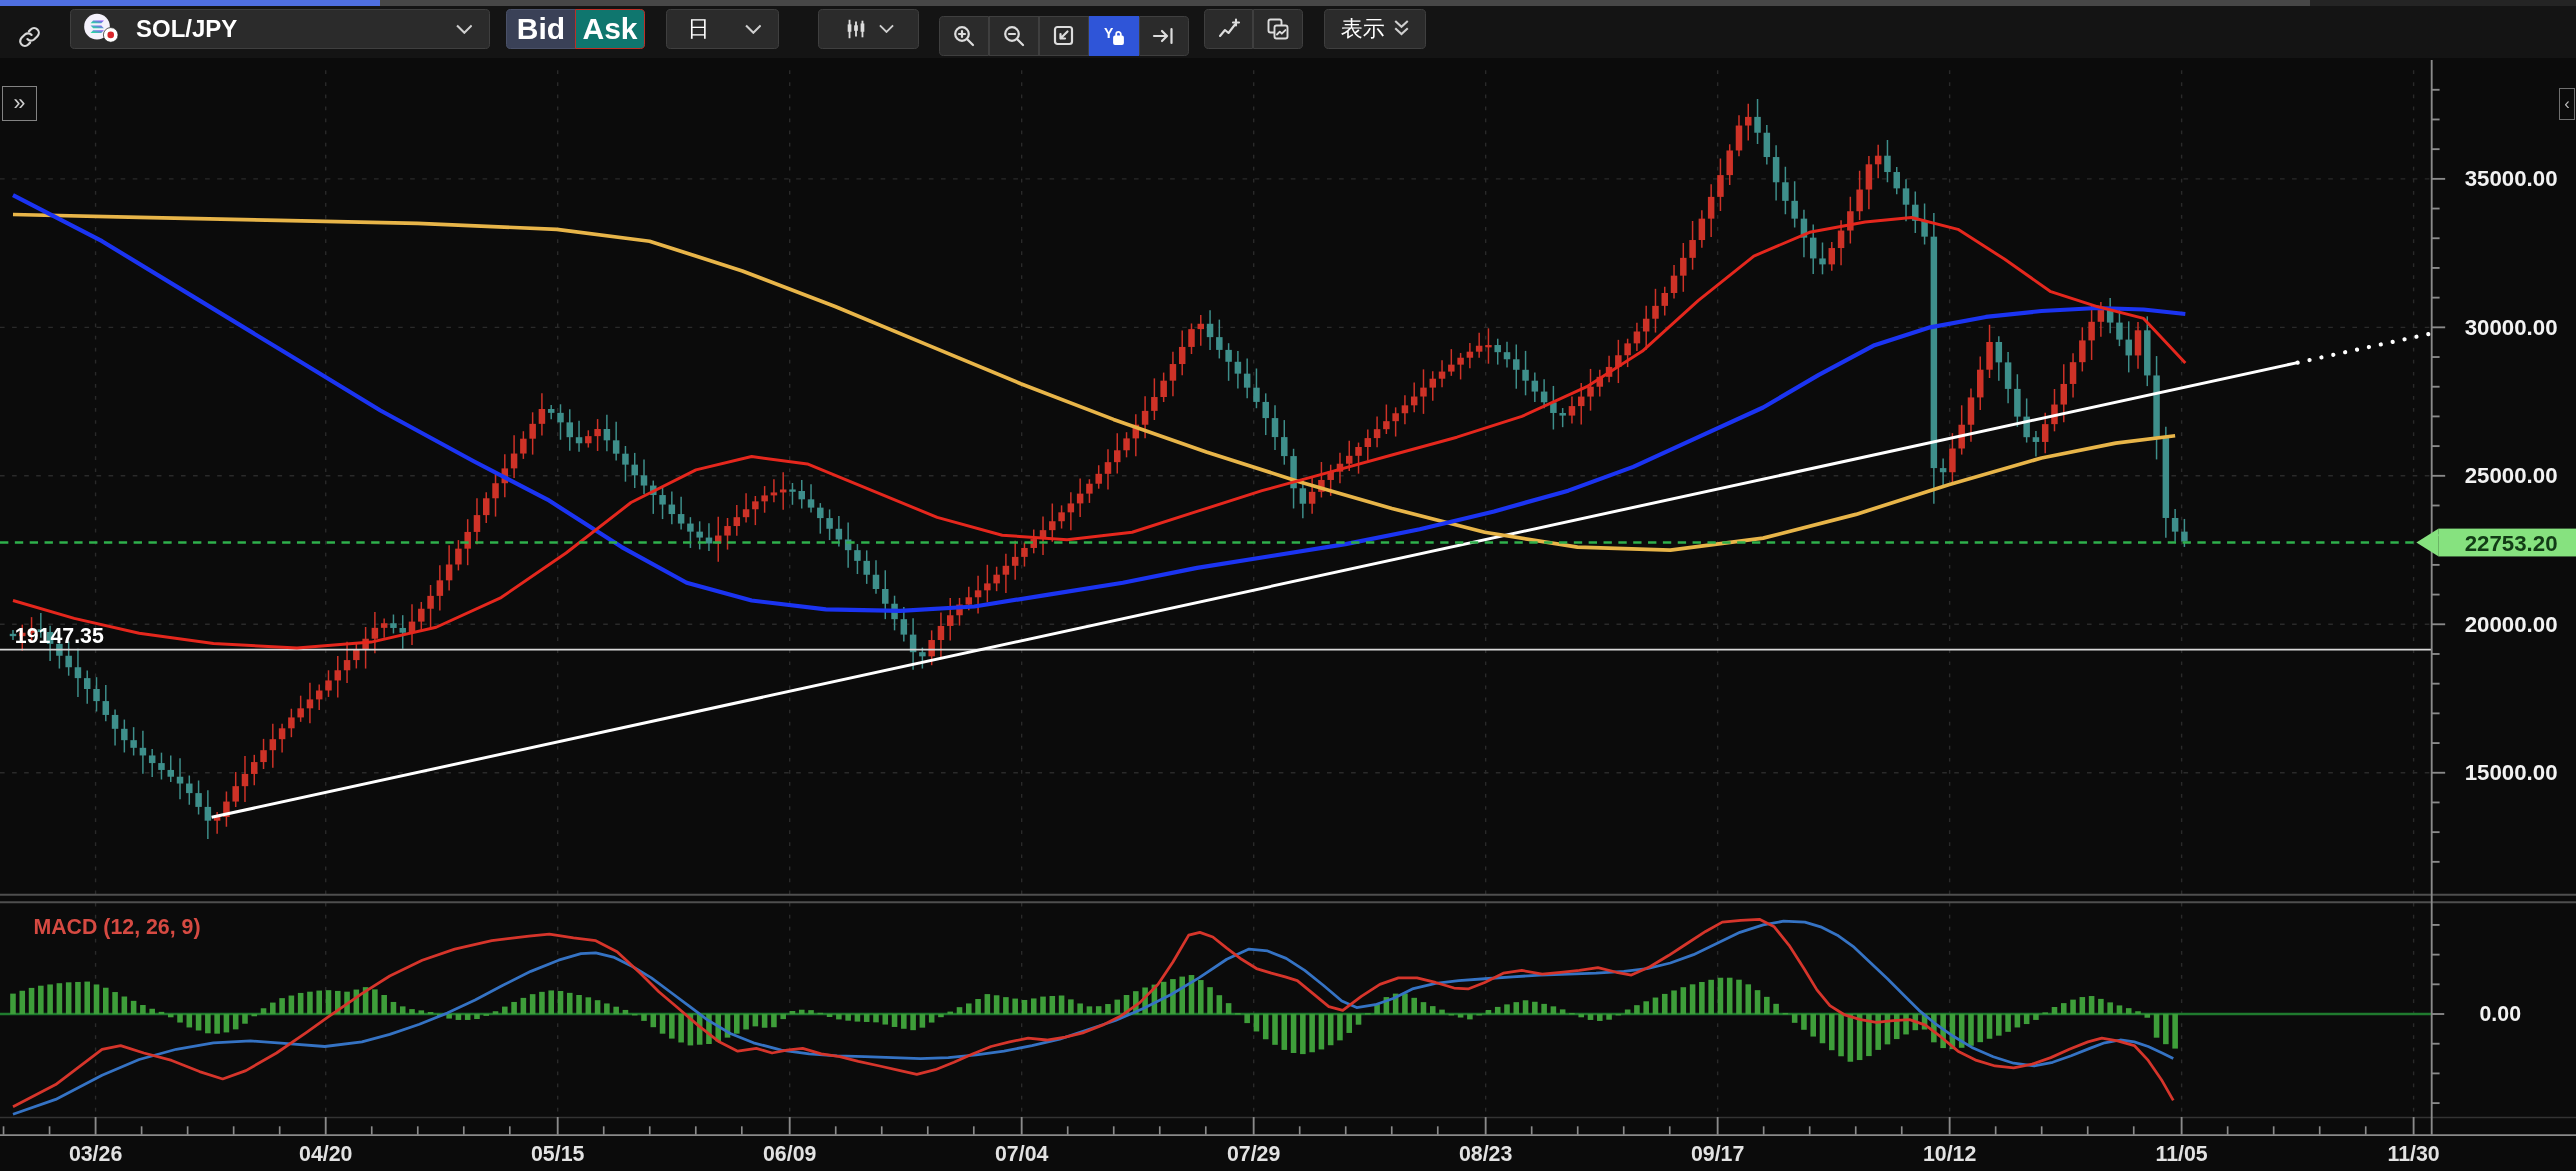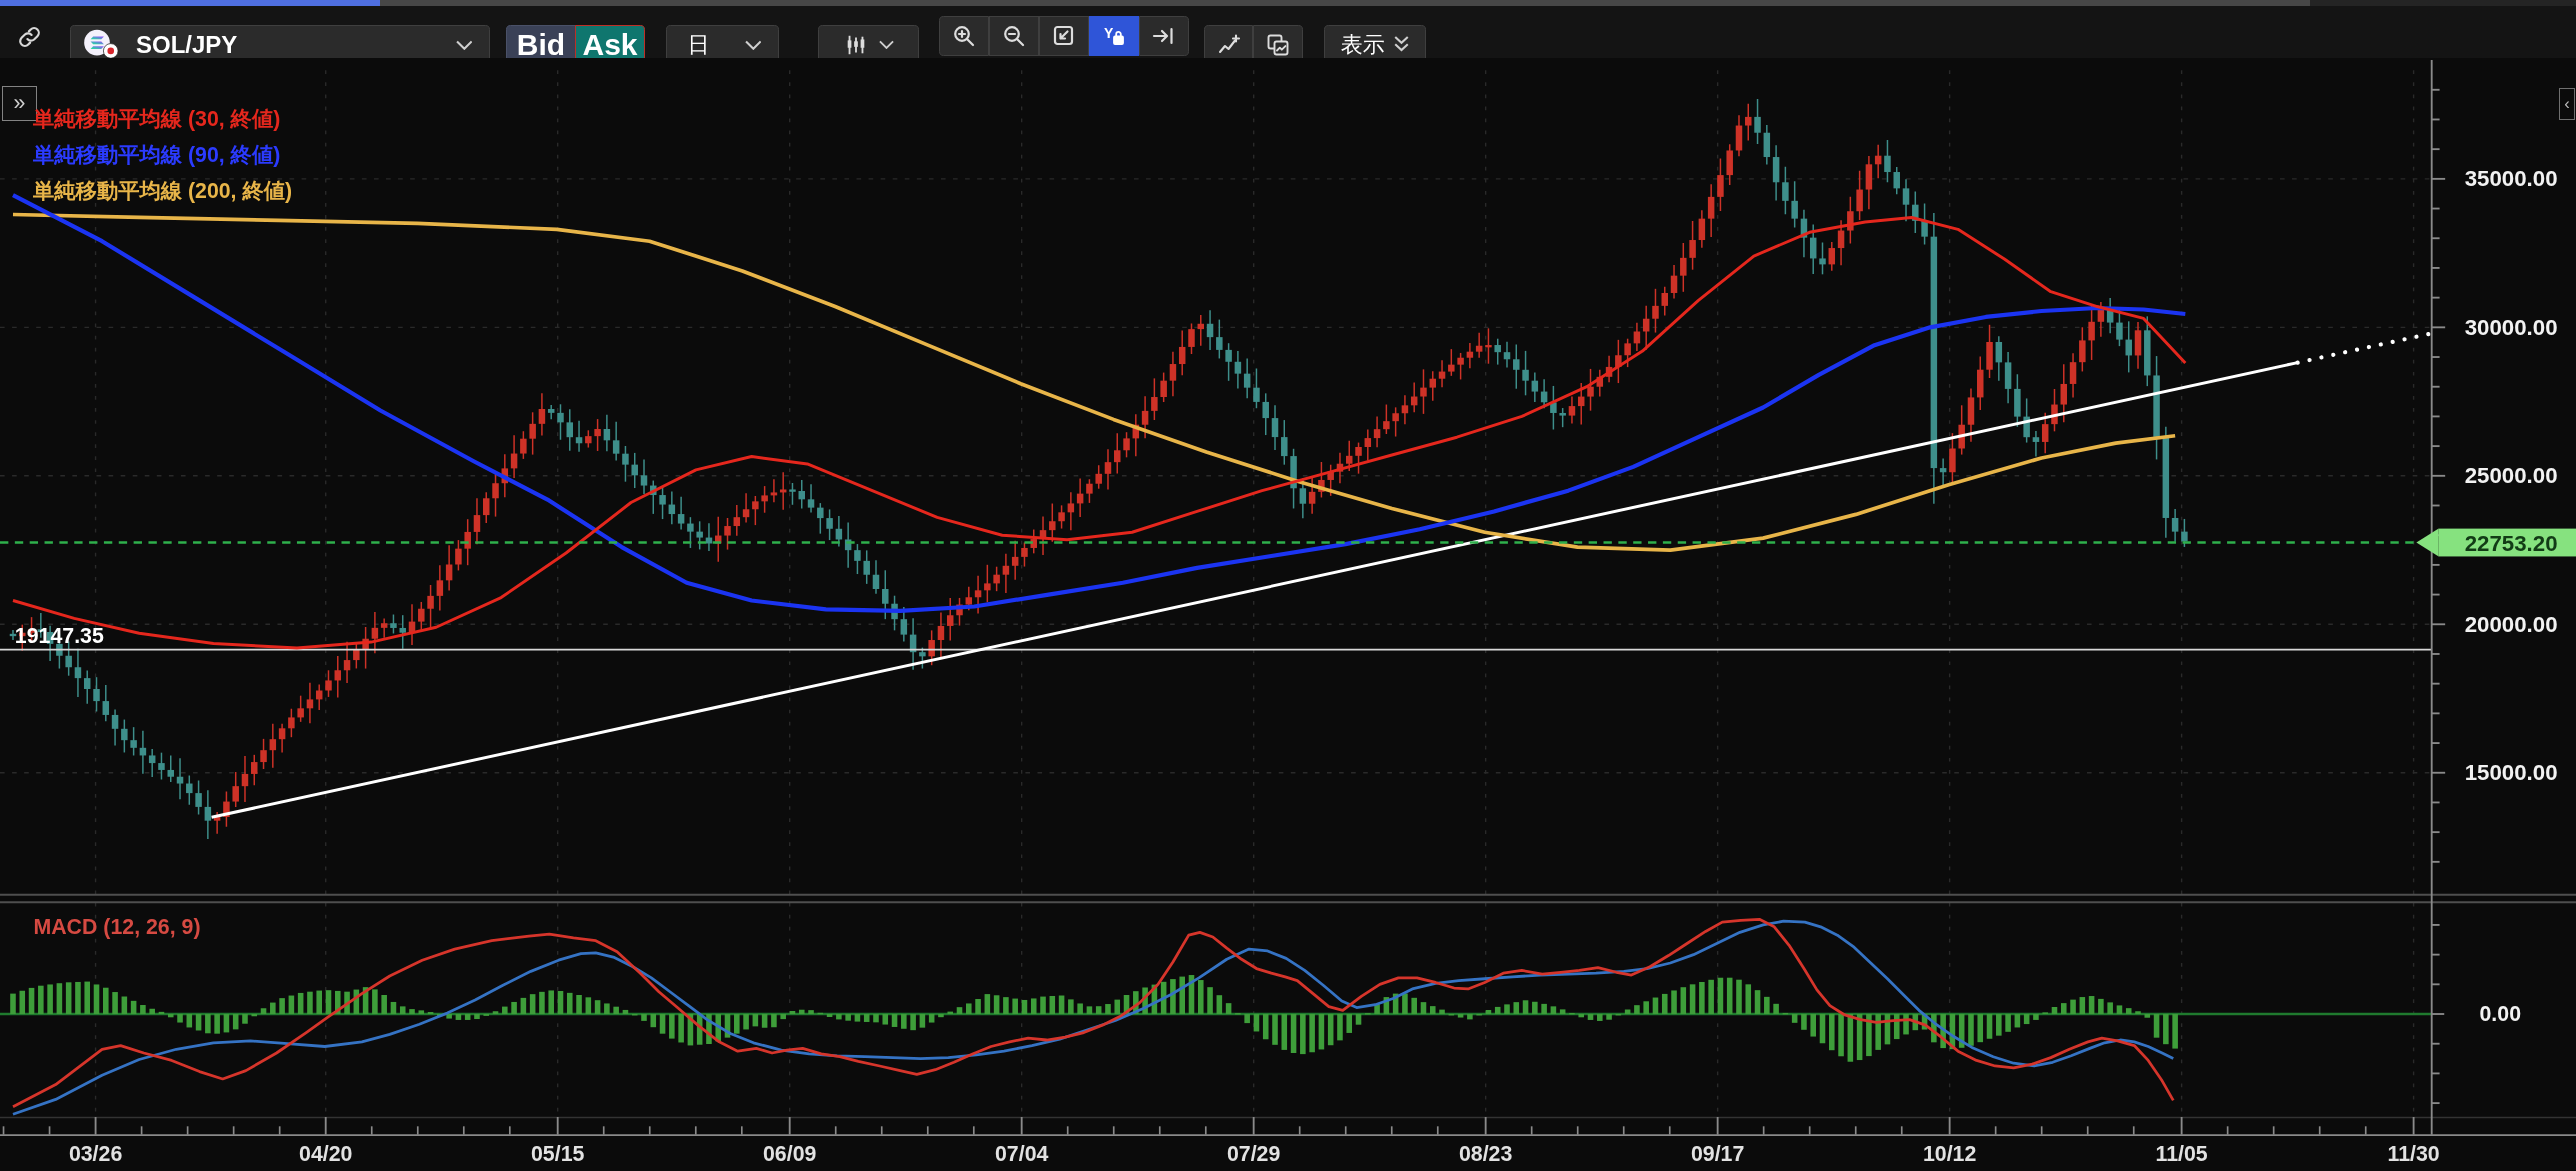--- a/index.html
+++ b/index.html
@@ -1,21 +1,21 @@
 <!DOCTYPE html>
 <html style="font-size:15px"><head>
 <meta charset="utf-8">
 <style>
   html,body{margin:0;padding:0;background:#000;width:2576px;height:1171px;overflow:hidden;
     font-family:"Liberation Sans","DejaVu Sans",sans-serif;}
   .topstrip{position:absolute;left:0;top:0;width:2576px;height:5.6px;background:#242424;}
   .topstrip .seg-active{position:absolute;left:0;top:0;width:380px;height:5.6px;background:#4f6fe0;}
   .topstrip .seg-rest{position:absolute;left:380px;top:0;width:1930px;height:5.6px;background:#474747;}
   .toolbar{position:absolute;left:0;top:5.6px;width:2576px;height:52px;background:#141414;}
-  .tbtn{position:absolute;top:19px;height:40px;background:#2b2b2b;border:0.9px solid #3f3f3f;border-radius:4.6px;
+  .tbtn{position:absolute;top:3px;height:40px;background:#2b2b2b;border:0.9px solid #3f3f3f;border-radius:4.6px;
     box-sizing:border-box;display:flex;align-items:center;color:#e8e8e8;cursor:pointer;}
   .icon-plain{position:absolute;top:15px;left:11px;width:37px;height:32px;background:none;border:none;display:flex;align-items:center;cursor:pointer;}
   .symbol{left:70px;width:420px;padding-left:11px;}
   .symbol .sym-label{font-size:24px;font-weight:700;color:#fff;margin-left:13px;}
   .symbol .chev{position:absolute;right:16.7px;}
   .bid{left:506px;width:70px;border-radius:4.6px 0 0 4.6px;background:#3a4157;border:0.9px solid #4a5168;justify-content:center;}
   .ask{left:575px;width:70px;border-radius:0 4.6px 4.6px 0;background:#0f766e;border:0.9px solid #be2f26;justify-content:center;}
   .bid span,.ask span{font-size:30px;font-weight:700;color:#fff;}
   .tf{left:666px;width:113px;padding-left:20.4px;}
   .tf .tf-label{font-size:22px;color:#fff;}
@@ -1054,19 +1054,14 @@
         <line x1="3.799999999999997" y1="1213" x2="3.799999999999997" y2="1222" stroke="#8a8a8a" stroke-width="1.8"></line>
       </g>
       <g>
         <polygon points="2604,583.8976 2628,568.8976 2628,598.8976" fill="#86e27f"></polygon>
         <rect x="2628" y="568.8976" width="148" height="30" fill="#86e27f"></rect>
         <text x="2656" y="592.8976" font-size="24" font-weight="700" fill="#123c16">22753.20</text>
       </g>
     </svg>
   <div class="expand-btn">»</div>
   <div class="edge-btn">‹</div>
-  <div class="legend">
-    <div class="legend-item" style="color: rgb(229, 39, 29);">単純移動平均線 (30, 終値)</div>
-    <div class="legend-item" style="color: rgb(43, 59, 255);">単純移動平均線 (90, 終値)</div>
-    <div class="legend-item" style="color: rgb(232, 181, 73);">単純移動平均線 (200, 終値)</div>
-  </div>
 </div>
 
 
 </body></html>

